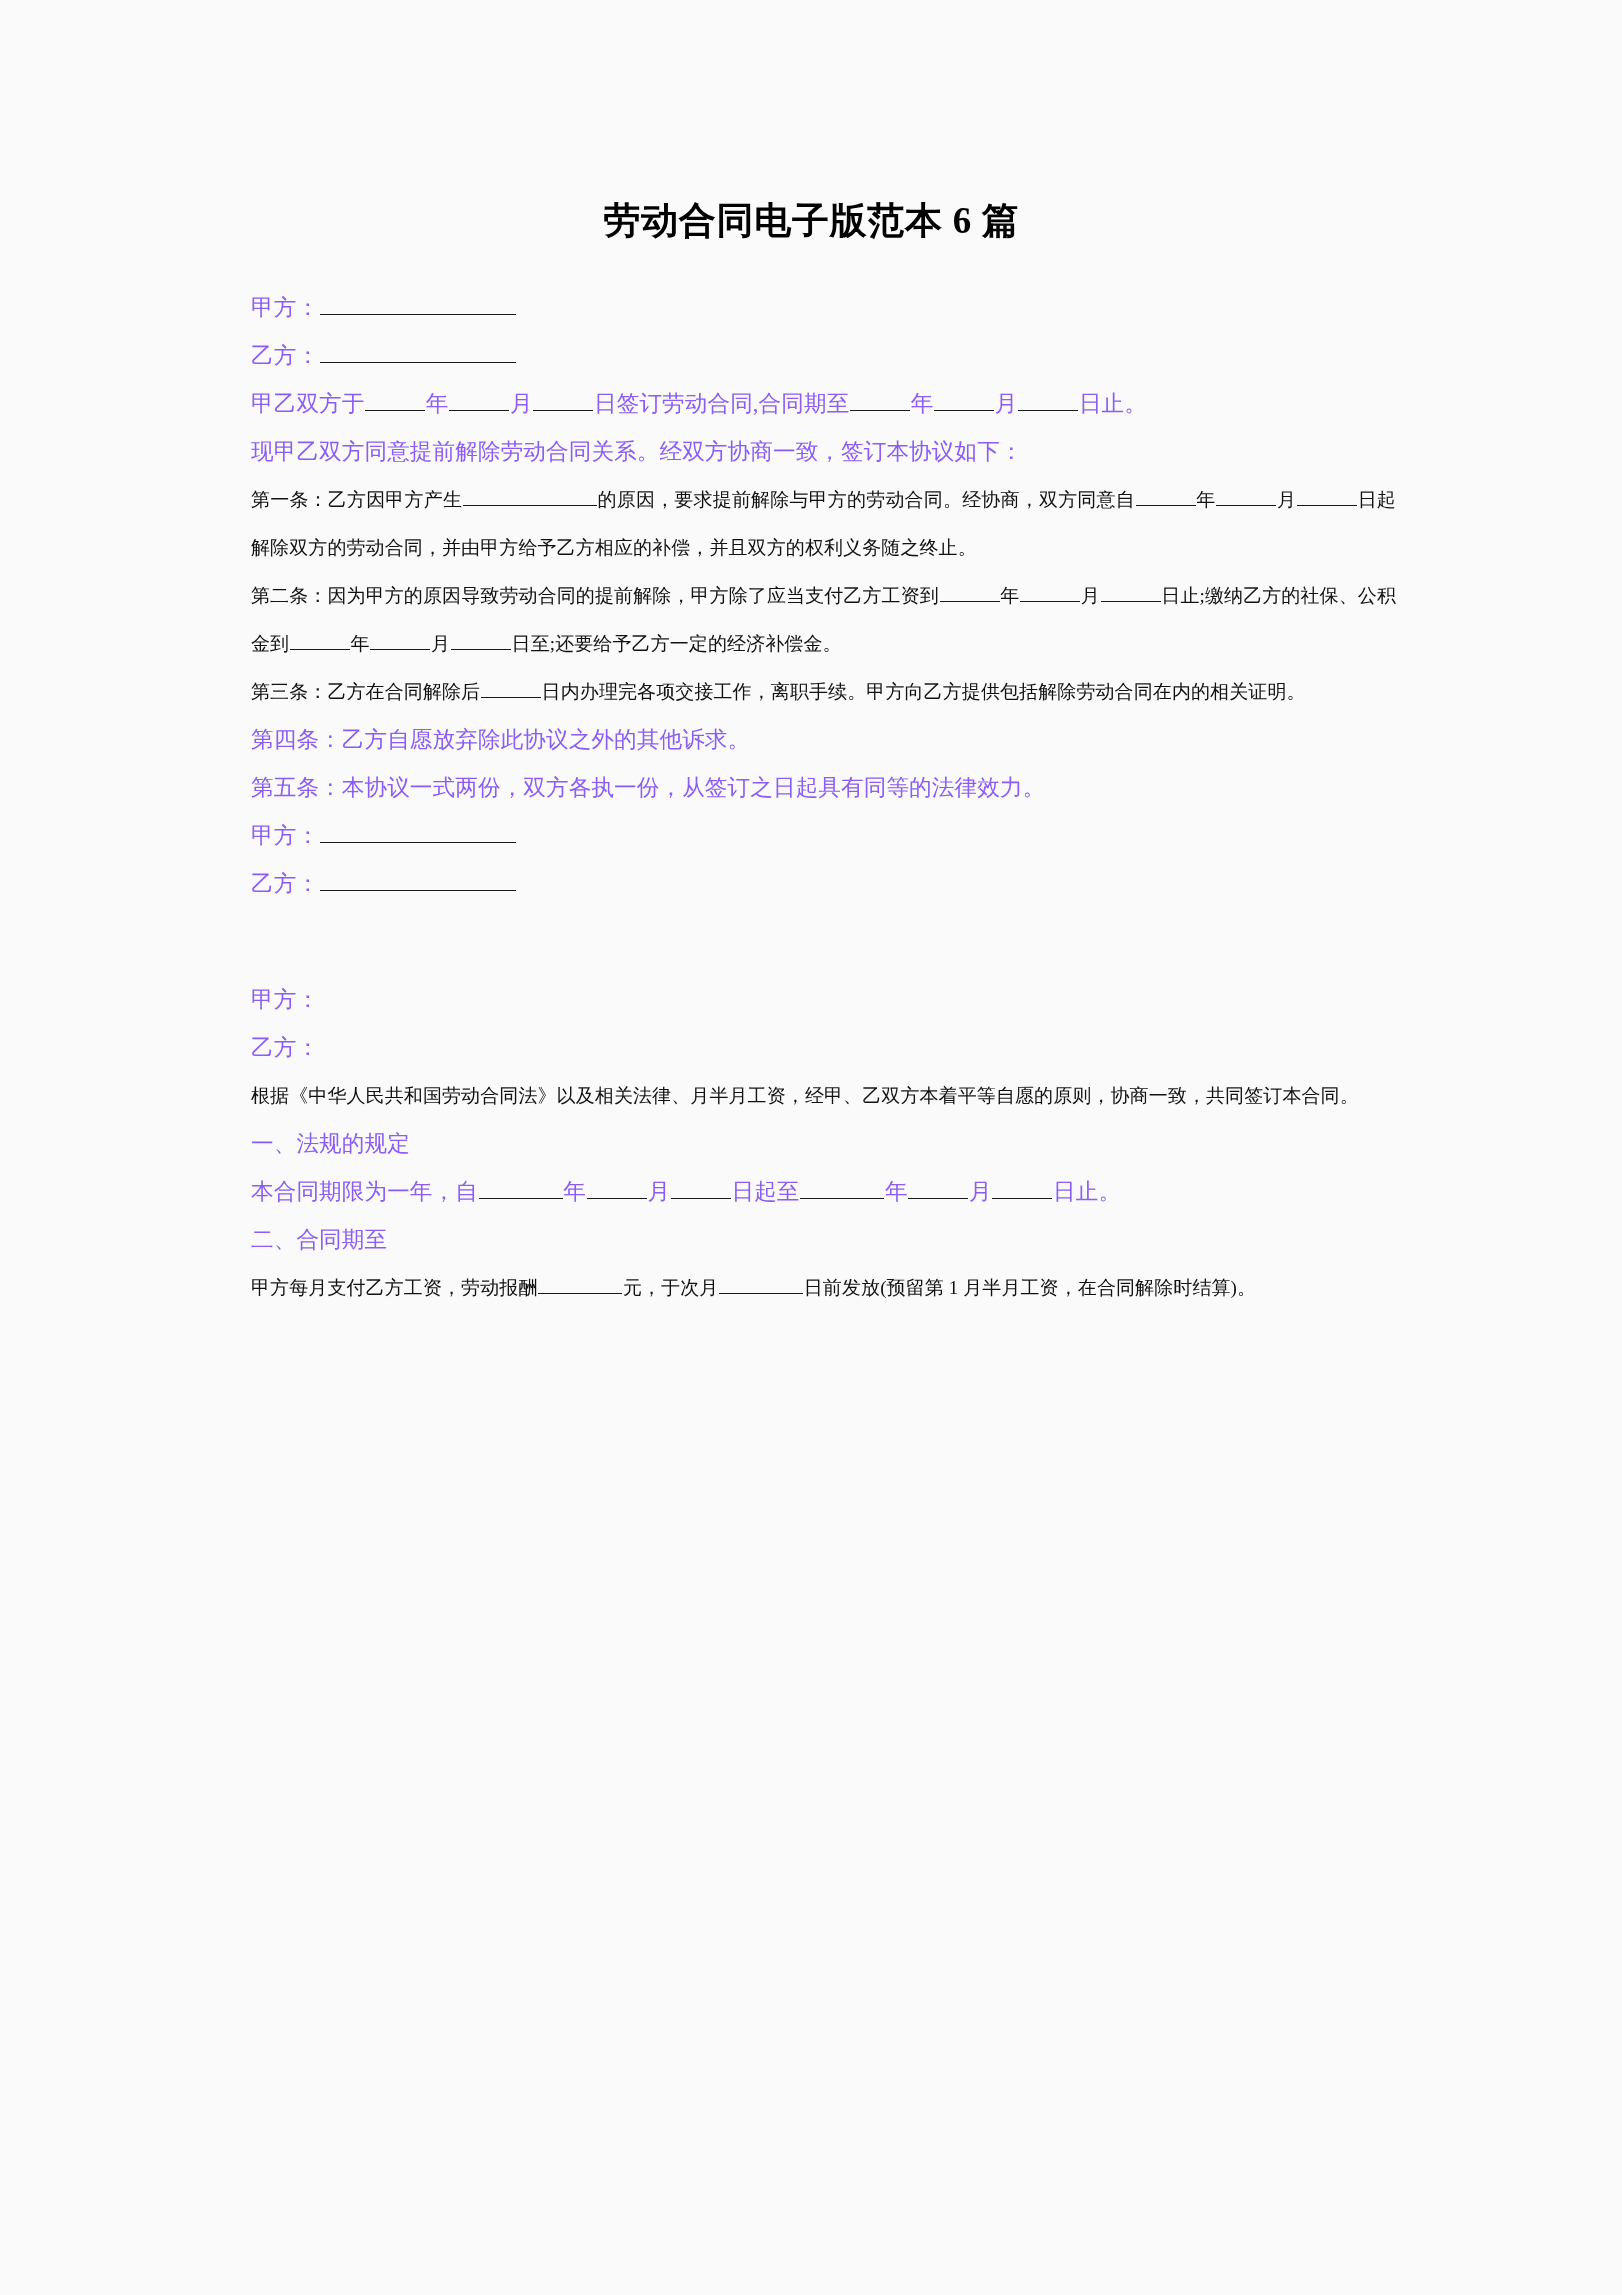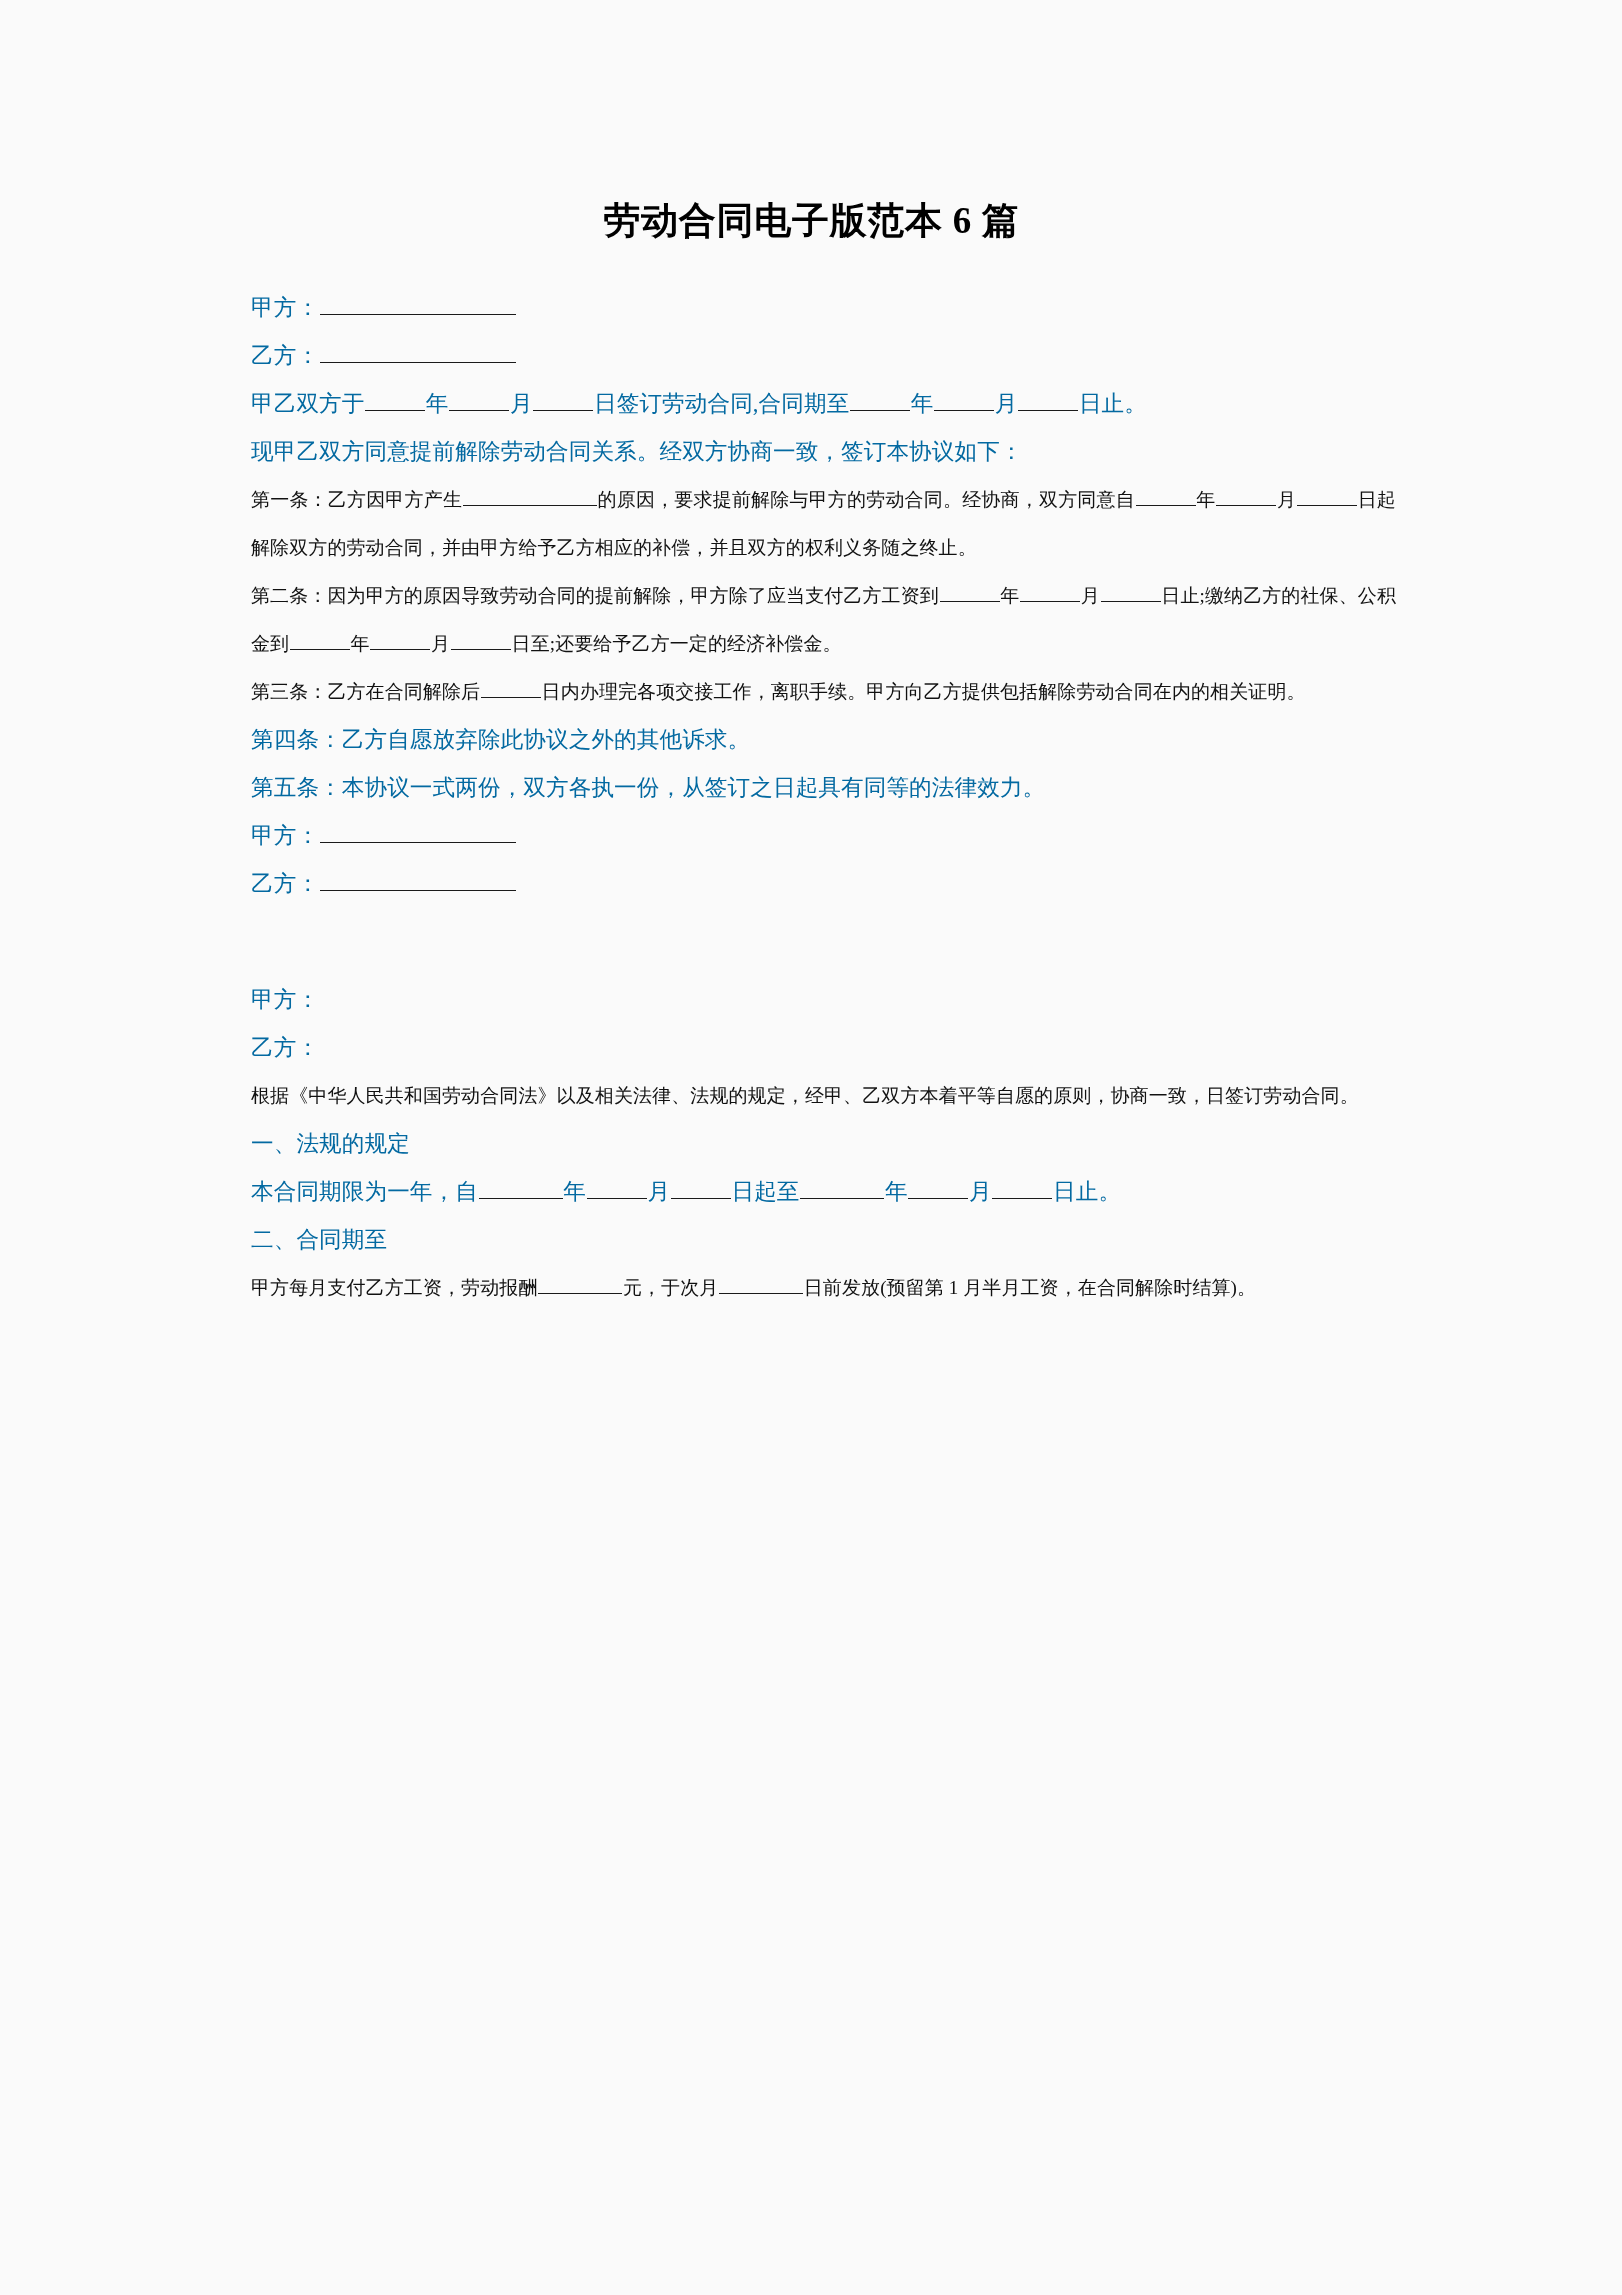--- a/index.html
+++ b/index.html
@@ -38,21 +38,21 @@
     margin: 0 auto;
     padding: 0;
     width: 1145px;
     margin-left: 245px;
   }
 
   .line {
     font-size: 22.6px;
     line-height: 48px;
     white-space: nowrap;
-    color: #0369a1;
+    color: #8b5cf6;
     letter-spacing: 0.1px;
   }
 
   
   .para {
     font-size: 19px;
     line-height: 48px;
     color: #111;
     text-align: justify;
     text-justify: inter-ideograph;
@@ -123,21 +123,21 @@
       <span>乙方：</span><span class="blank bl-xxl" style="border-bottom-color: rgb(26, 26, 26);"></span>
     </div>
 
 
     <div class="spacer-lg"></div>
 
     <div class="line">甲方：</div>
 
     <div class="line">乙方：</div>
 
-    <div class="para">根据《中华人民共和国劳动合同法》以及相关法律、法规的规定，经甲、乙双方本着平等自愿的原则，协商一致，日签订劳动合同。</div>
+    <div class="para">根据《中华人民共和国劳动合同法》以及相关法律、月半月工资，经甲、乙双方本着平等自愿的原则，协商一致，共同签订本合同。</div>
 
     <div class="line">一、法规的规定</div>
 
     <div class="line">
       <span>本合同期限为一年，自</span><span class="blank bl-lg" style="border-bottom-color: rgb(26, 26, 26);"></span><span>年</span><span class="blank bl-md" style="border-bottom-color: rgb(26, 26, 26);"></span><span>月</span><span class="blank bl-md" style="border-bottom-color: rgb(26, 26, 26);"></span><span>日起至</span><span class="blank bl-lg" style="border-bottom-color: rgb(26, 26, 26);"></span><span>年</span><span class="blank bl-md" style="border-bottom-color: rgb(26, 26, 26);"></span><span>月</span><span class="blank bl-md" style="border-bottom-color: rgb(26, 26, 26);"></span><span>日止。</span>
     </div>
 
     <div class="line">二、合同期至</div>
 
     <div class="para">

